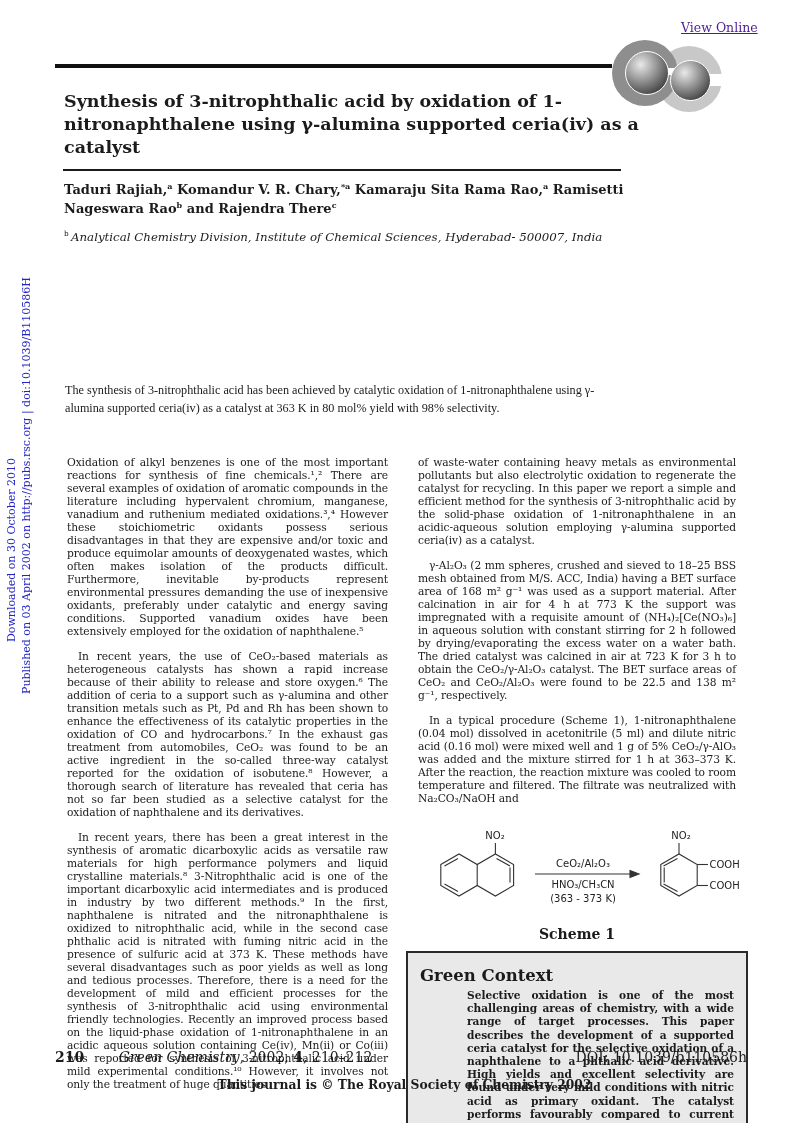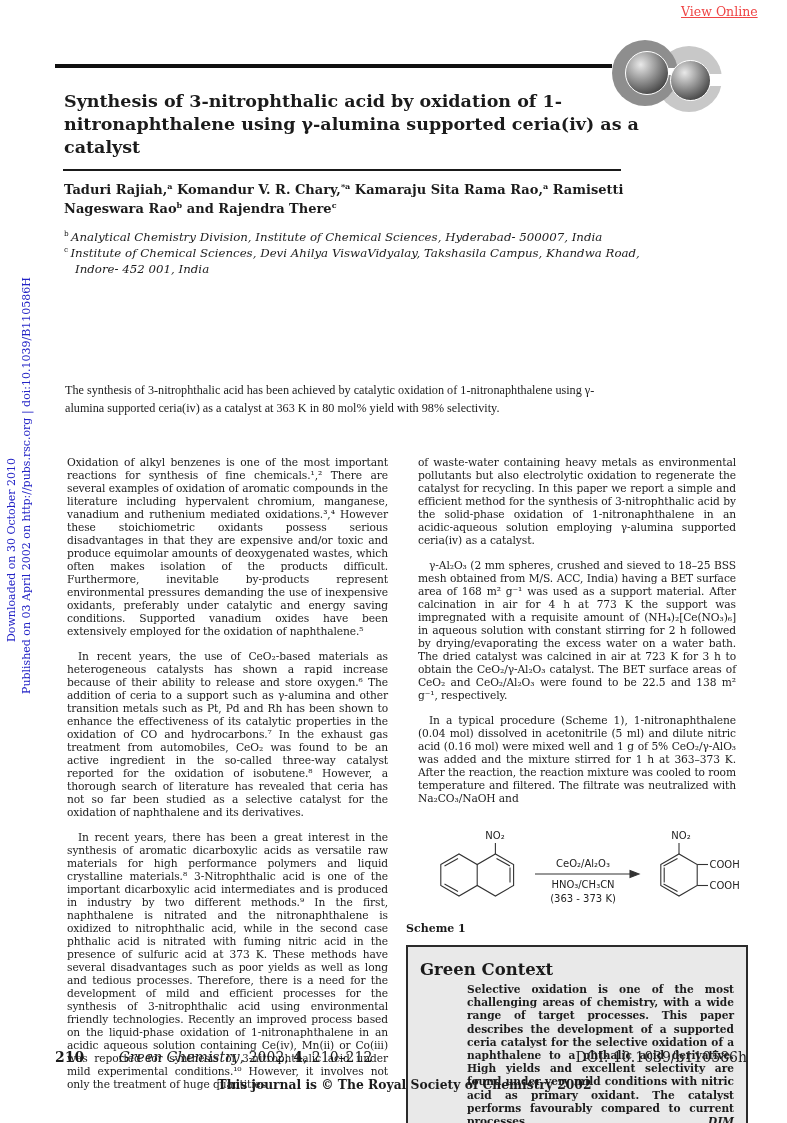--- a/index.html
+++ b/index.html
@@ -1,21 +1,21 @@
 <!DOCTYPE html>
 <html><head>
 <meta charset="utf-8">
 <style>
   html,body { margin:0; padding:0; background:#ffffff; }
   .page {
     position:relative; width:787px; height:1123px; background:#ffffff;
     font-family:"DejaVu Serif", serif; color:#1b1b1b; overflow:hidden;
   }
   
-  .view-online { position:absolute; top:4px; left:681px; font-size:12.5px; color:#ef4444; }
+  .view-online { position:absolute; top:20px; left:681px; font-size:12.5px; color:#4c1d95; }
   
   .sidebar-line { position:absolute; white-space:nowrap; font-size:11px; color:#2323c6;
     transform:rotate(-90deg); transform-origin:0 0; }
   .side-1 { left:5px;  top:642px; }
   .side-2 { left:20px; top:694px; }
   
   .rule-thick { position:absolute; left:55px; top:64px; width:557px; height:4px; background:#101010; }
   .rule-thin  { position:absolute; left:63px; top:169px; width:558px; height:2px; background:#1a1a1a; }
   .logo { position:absolute; left:610px; top:37px; width:118px; height:82px; }
   .ring { position:absolute; border-radius:50%; }
@@ -47,21 +47,21 @@
   .col-right { left:406px; width:342px; }
   .col p { margin:12px; }
   .col p.ind { text-indent:11px; }
   
   .scheme { margin-top:6px; }
   .scheme svg { display:block; margin:0 auto; }
   .scheme line, .scheme path, .scheme polygon { stroke:#333; stroke-width:1.1; fill:none; }
   .scheme polygon.head { fill:#333; }
   .scheme text { font-family:"DejaVu Sans", sans-serif; font-size:10px; fill:#222;
     stroke:none; letter-spacing:0; }
-  .scheme-caption { font-weight:bold; font-size:11px; margin-top:10px; letter-spacing:0; }
+  .scheme-caption { text-align:center; font-weight:bold; font-size:14px; margin-top:16px; letter-spacing:0; }
   
   .green-box { margin-top:10px; border:2px solid #2b2b2b; background:#e9e9e9; padding:6px 12px 9px; }
   .gc-title { font-size:16.5px; font-weight:bold; margin:10px 0 7px; letter-spacing:0; }
   .gc-body { font-size:10.6px; font-weight:bold; line-height:13.2px; text-align:justify; letter-spacing:0;margin-left:47px; }
   .gc-sig { float:right; font-style:italic; }
   
   .footer-row { position:absolute; top:1049px; left:55px; width:692px; font-size:14px; }
   .page-num { font-weight:bold; margin-right:30px; }
   .doi { position:absolute; right:0; top:0; }
   .copyright { position:absolute; top:1077px; left:11px; width:787px; text-align:center; font-weight:bold; font-size:12.3px; }
@@ -93,21 +93,20 @@
   </div>
 
   <h1 class="title">Synthesis of 3-nitrophthalic acid by oxidation of 1-nitronaphthalene using γ-alumina supported ceria(iv) as a catalyst</h1>
 
   <div class="rule-thin"></div>
 
   <div class="authors"><span>Taduri Rajiah,</span><span class="run-sup">a</span><span> Komandur V. R. Chary,</span><span class="run-sup">*a</span><span> Kamaraju Sita Rama Rao,</span><span class="run-sup">a</span><span> Ramisetti Nageswara Rao</span><span class="run-sup">b</span><span> and Rajendra There</span><span class="run-sup">c</span></div>
 
   <div class="affiliations">
     <div class="aff"><span class="run-sup">b </span><span class="run-i">Analytical Chemistry Division, Institute of Chemical Sciences, Hyderabad- 500007, India</span></div>
-    <div class="aff"><span class="run-sup">c </span><span class="run-i">Institute of Chemical Sciences, Devi Ahilya ViswaVidyalay, Takshasila Campus, Khandwa Road, Indore- 452 001, India</span></div>
   </div>
 
 
   <div class="abstract">The synthesis of 3-nitrophthalic acid has been achieved by catalytic oxidation of 1-nitronaphthalene using γ-alumina supported ceria(iv) as a catalyst at 363 K in 80 mol% yield with 98% selectivity.</div>
 
   <div class="col col-left">
     <p>Oxidation of alkyl benzenes is one of the most important reactions for synthesis of fine chemicals.¹,² There are several examples of oxidation of aromatic compounds in the literature including hypervalent chromium, manganese, vanadium and ruthenium mediated oxidations.³,⁴ However these stoichiometric oxidants possess serious disadvantages in that they are expensive and/or toxic and produce equimolar amounts of deoxygenated wastes, which often makes isolation of the products difficult. Furthermore, inevitable by-products represent environmental pressures demanding the use of inexpensive oxidants, preferably under catalytic and energy saving conditions. Supported vanadium oxides have been extensively employed for the oxidation of naphthalene.⁵</p>
     <p class="ind">In recent years, the use of CeO₂-based materials as heterogeneous catalysts has shown a rapid increase because of their ability to release and store oxygen.⁶ The addition of ceria to a support such as γ-alumina and other transition metals such as Pt, Pd and Rh has been shown to enhance the effectiveness of its catalytic properties in the oxidation of CO and hydrocarbons.⁷ In the exhaust gas treatment from automobiles, CeO₂ was found to be an active ingredient in the so-called three-way catalyst reported for the oxidation of isobutene.⁸ However, a thorough search of literature has revealed that ceria has not so far been studied as a selective catalyst for the oxidation of naphthalene and its derivatives.</p>
     <p class="ind">In recent years, there has been a great interest in the synthesis of aromatic dicarboxylic acids as versatile raw materials for high performance polymers and liquid crystalline materials.⁸ 3-Nitrophthalic acid is one of the important dicarboxylic acid intermediates and is produced in industry by two different methods.⁹ In the first, naphthalene is nitrated and the nitronaphthalene is oxidized to nitrophthalic acid, while in the second case phthalic acid is nitrated with fuming nitric acid in the presence of sulfuric acid at 373 K. These methods have several disadvantages such as poor yields as well as long and tedious processes. Therefore, there is a need for the development of mild and efficient processes for the synthesis of 3-nitrophthalic acid using environmental friendly technologies. Recently an improved process based on the liquid-phase oxidation of 1-nitronaphthalene in an acidic aqueous solution containing Ce(iv), Mn(ii) or Co(iii) was reported for synthesis of 3-nitrophthalic acid under mild experimental conditions.¹⁰ However, it involves not only the treatment of huge quantities</p>
   </div>

